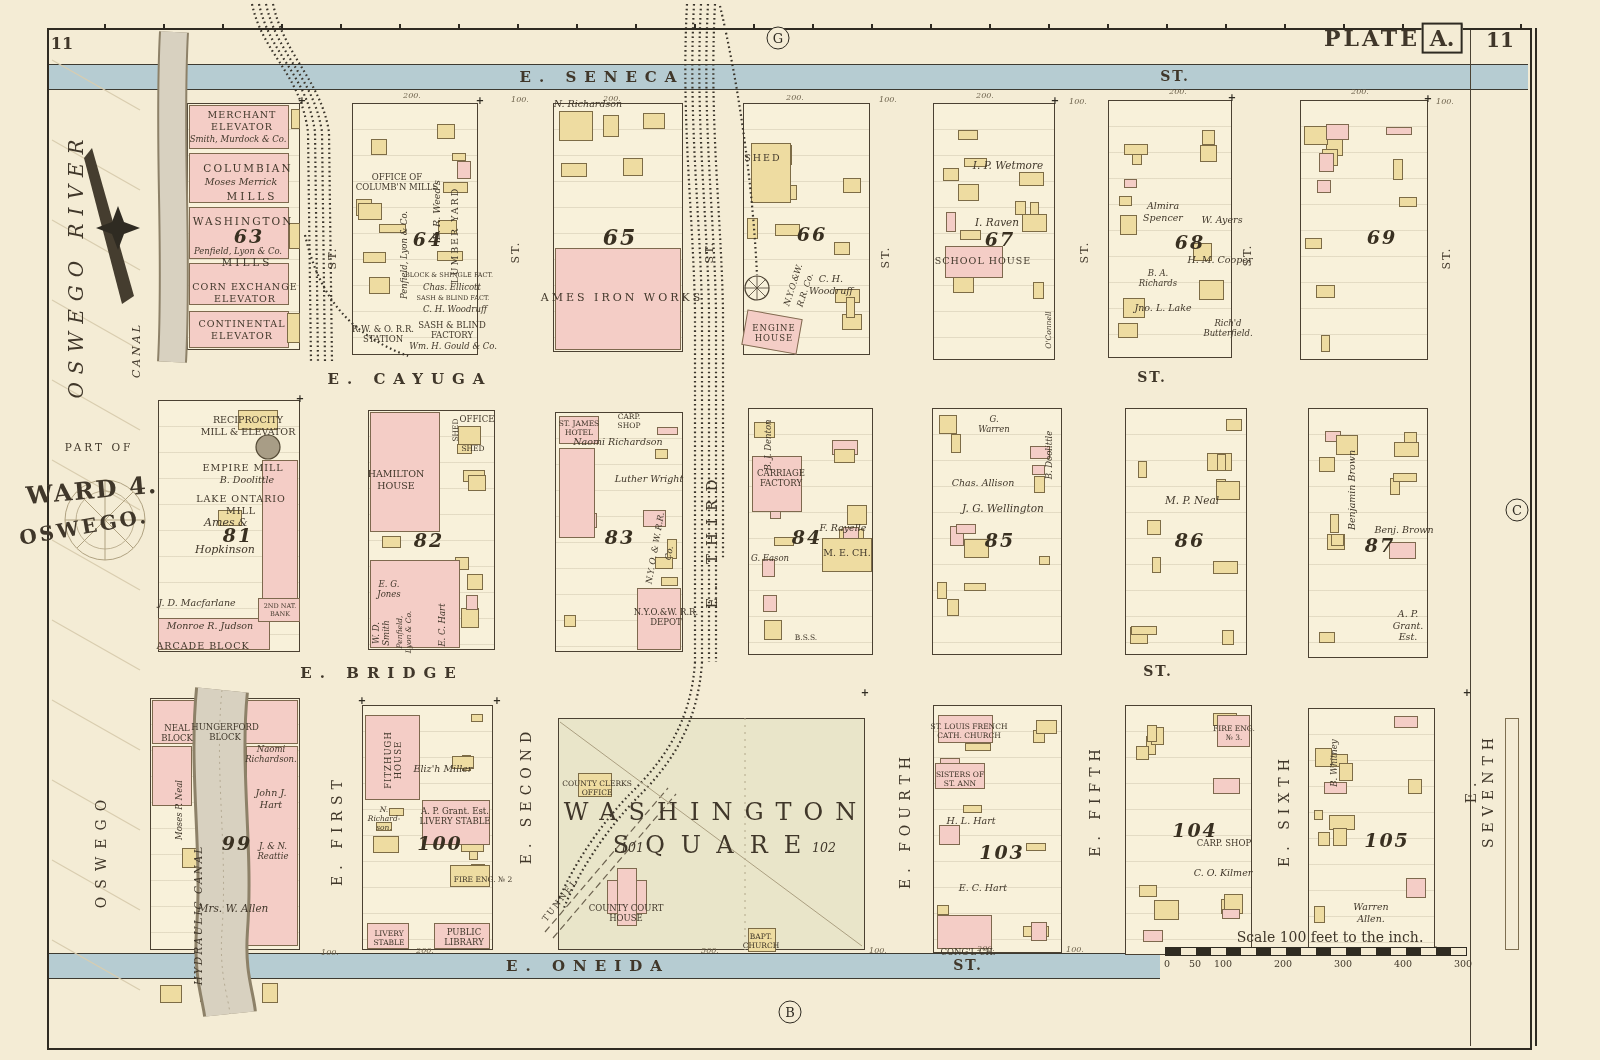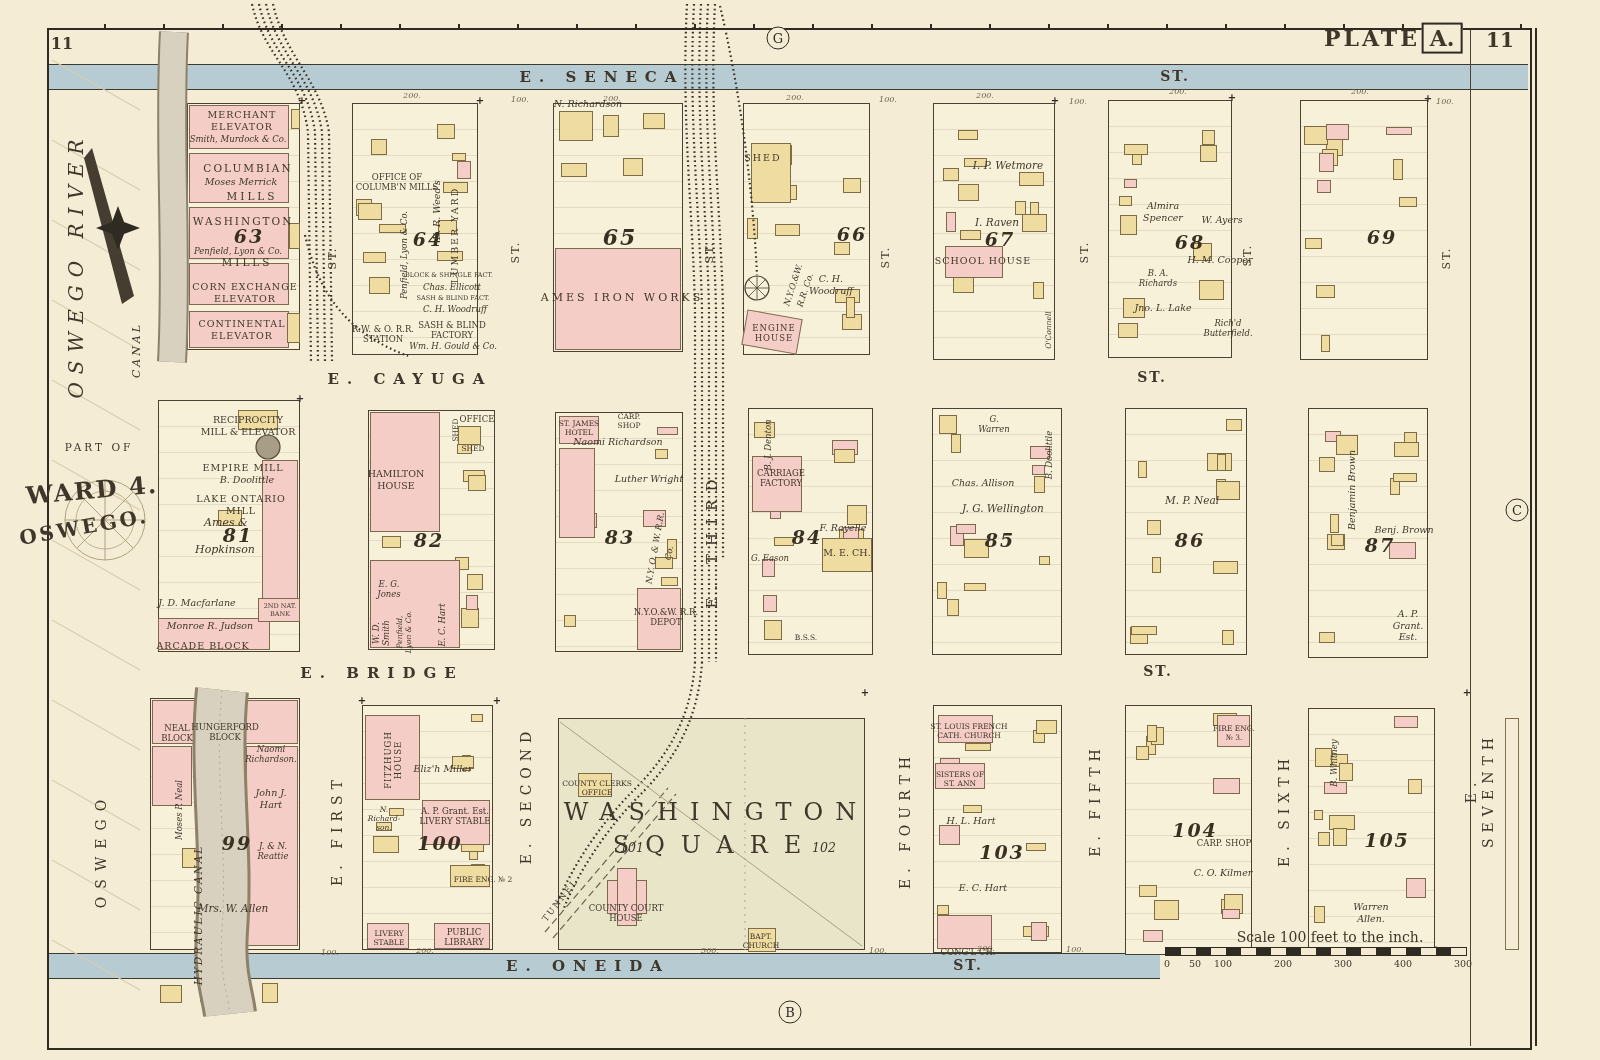--- a/index.html
+++ b/index.html
@@ -450,21 +450,21 @@
 FACTORY</div>
   <div class="L i s8" style="left:453px;top:346px">Wm. H. Gould &amp; Co.</div>
 
   <div class="L i s9" style="left:588px;top:104px">N. Richardson</div>
   <div class="L num s22" style="left:620px;top:237px">65</div>
   <div class="L s11 ls3" style="left:622px;top:298px">AMES IRON WORKS</div>
 
   <div class="L s9 ls2" style="left:763px;top:158px">SHED</div>
   <div class="L i s8" style="left:793px;top:285px;transform:translate(-50%,-50%) rotate(-72deg)">N.Y.O.&amp;W.</div>
   <div class="L i s8" style="left:805px;top:290px;transform:translate(-50%,-50%) rotate(-72deg)">R.R. Co.</div>
-  <div class="L num" style="left:852px;top:235px">66</div>
+  <div class="L num" style="left:812px;top:235px">66</div>
   <div class="L i s9" style="left:831px;top:285px">C. H.
 Woodruff</div>
   <div class="L s8 ls1" style="left:774px;top:333px">ENGINE
 HOUSE</div>
 
   <div class="L i s10" style="left:1008px;top:165px">I. P. Wetmore</div>
   <div class="L i s10" style="left:997px;top:222px">I. Raven</div>
   <div class="L num" style="left:1000px;top:240px">67</div>
   <div class="L s9 ls1" style="left:983px;top:261px">SCHOOL HOUSE</div>
   <div class="L v i s7" style="left:1049px;top:330px">O'Connell</div>

